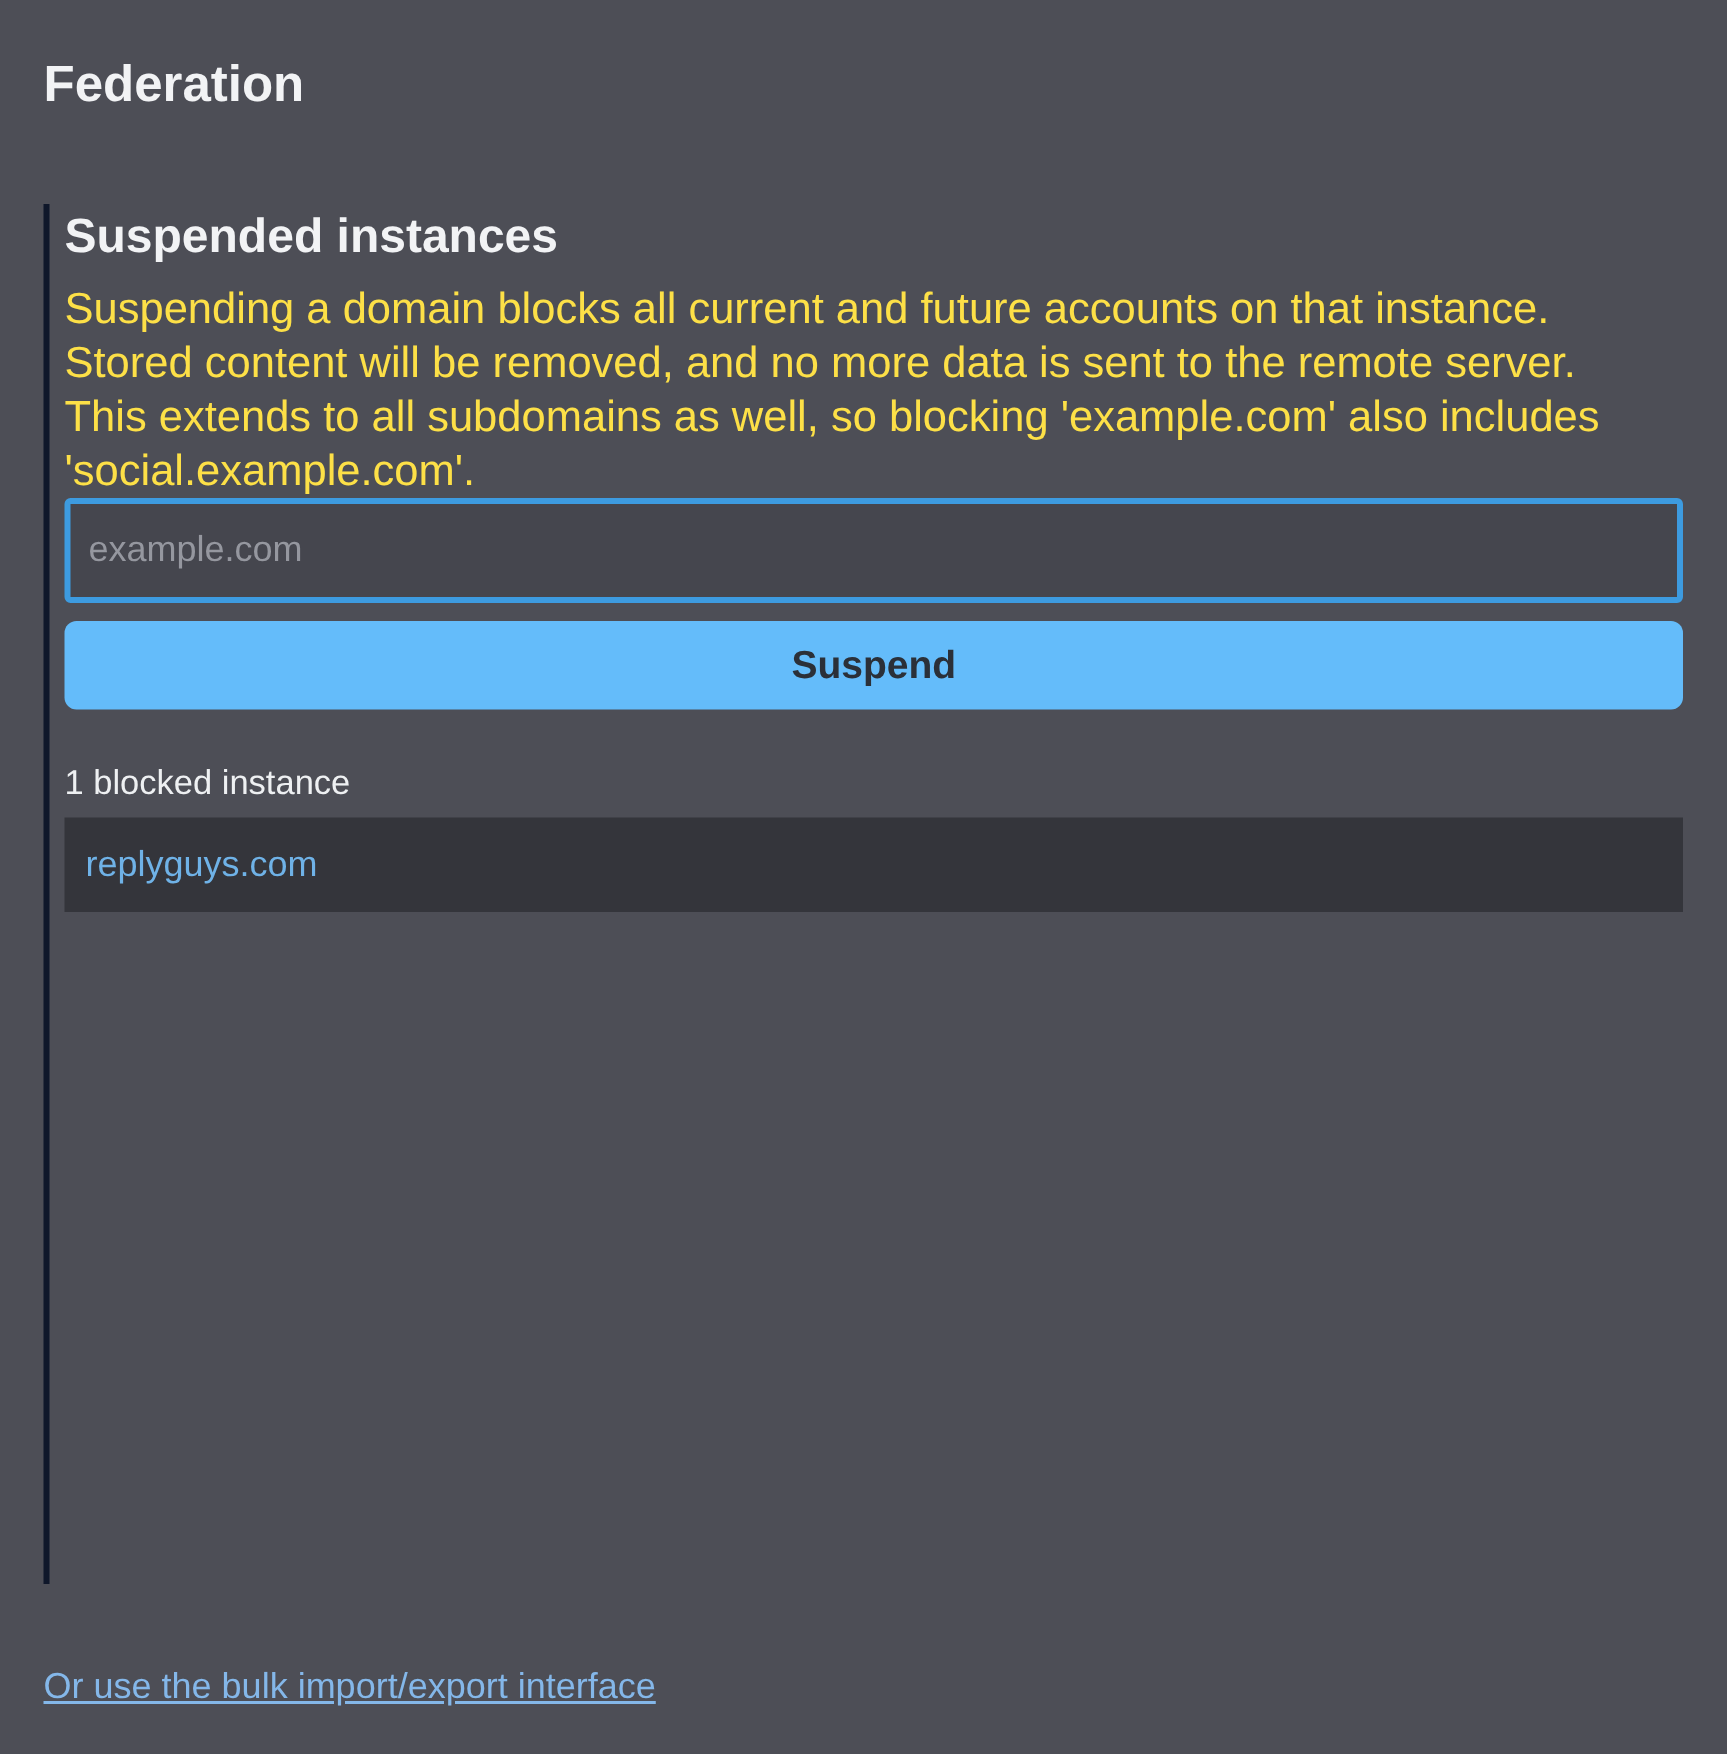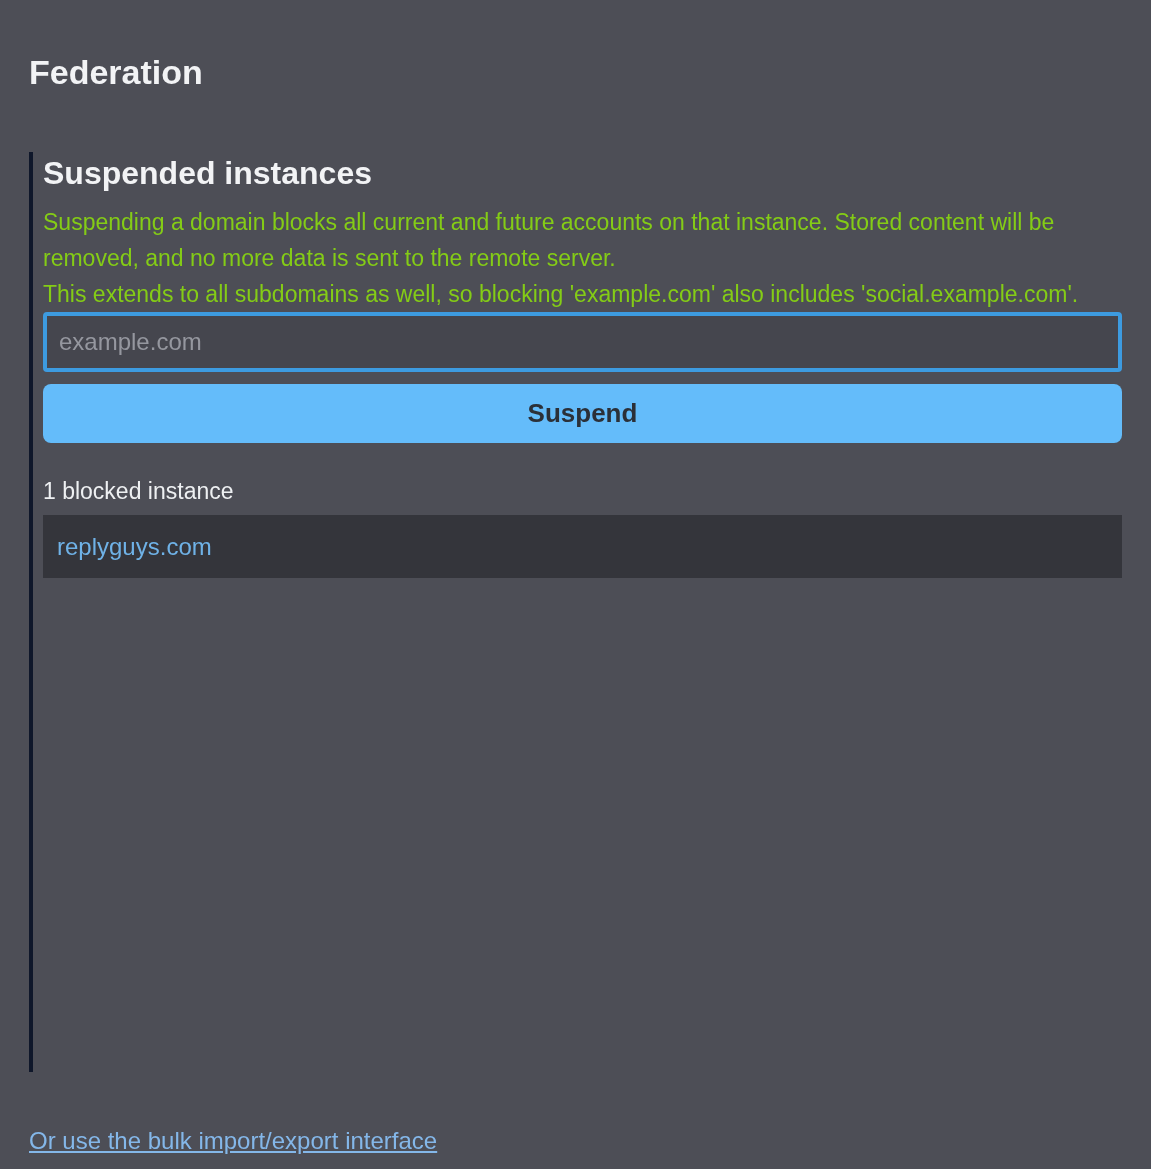--- a/index.html
+++ b/index.html
@@ -11,58 +11,58 @@
     font-family: "Liberation Sans", sans-serif;
     padding: 32px 29px 0 29px;
     overflow: hidden;
   }
 
   .page-title {
     font-size: 34px;
     font-weight: 700;
     color: #f2f3f5;
     line-height: 48px;
-    margin: 16px 0 56px 0;
+    margin: 0 0 56px 0;
   }
 
   .section {
     border-left: 4px solid #0f172a;
     padding-left: 10px;
     min-height: 920px;
   }
 
   .section-heading {
     font-size: 32px;
     font-weight: 700;
     color: #f2f3f5;
     line-height: 42px;
     margin: 0 0 10px 0;
   }
 
   .desc {
-    font-size: 23px;
+    font-size: 29px;
     line-height: 36px;
-    color: #84cc16;
+    color: #fde047;
     margin: 0;
     font-weight: 400;
   }
 
   .form-label {
     display: block;
     font-size: 22px;
     font-weight: 700;
     color: #f2f3f5;
     line-height: 28px;
     margin: 38px 0 6px 0;
   }
 
   .domain-input {
     display: block;
     width: 100%;
-    height: 60px;
+    height: 70px;
     background: #45464e;
     border: 4px solid #3d9be0;
     border-radius: 4px;
     color: #f2f3f5;
     font-size: 24px;
     padding: 0 12px;
     font-family: inherit;
     outline: none;
   }
   .domain-input::placeholder { color: #95979f; opacity: 1; }

